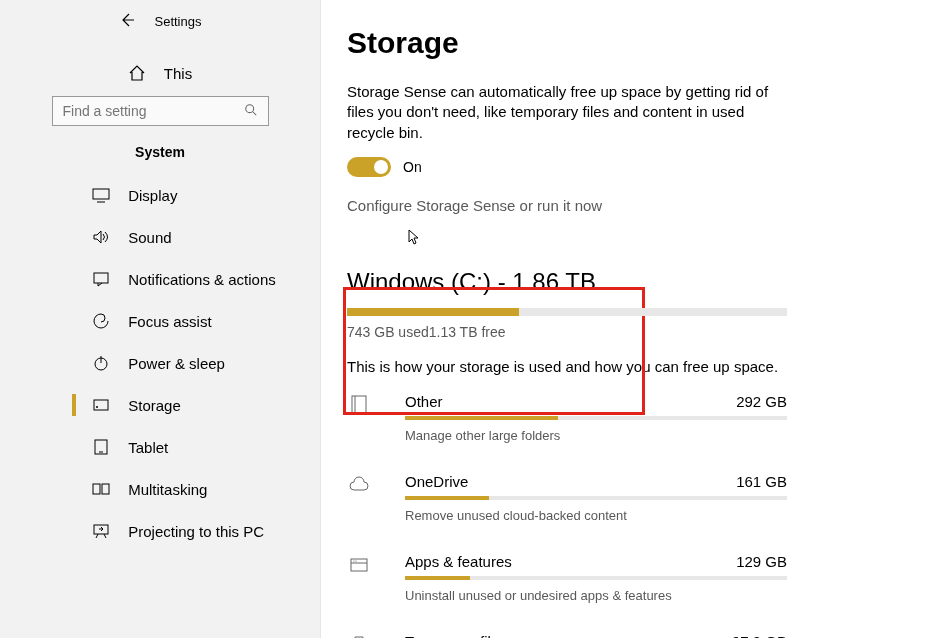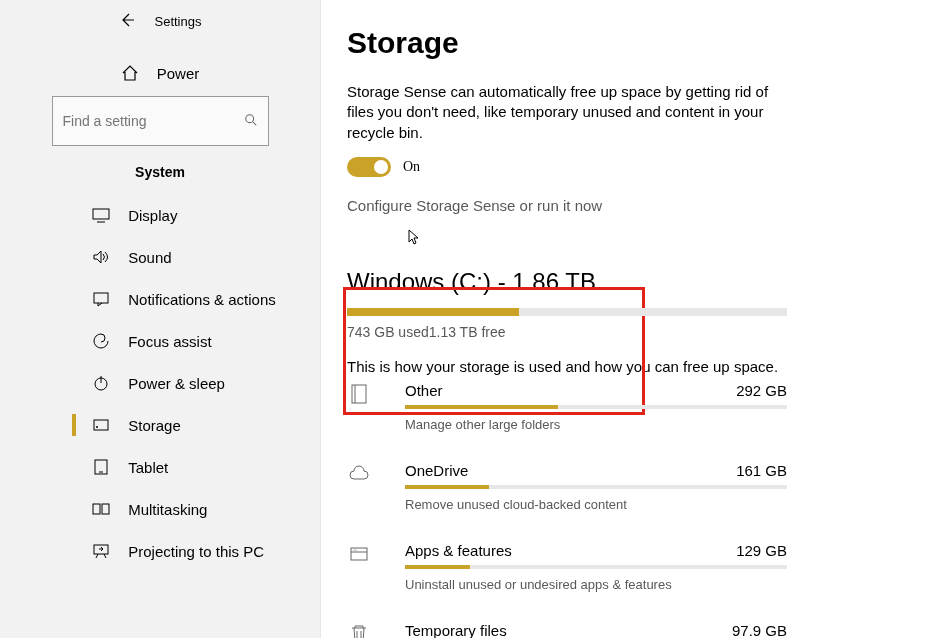--- a/index.html
+++ b/index.html
@@ -33,21 +33,21 @@
   .home-row {
     display: flex;
     align-items: center;
     gap: 18px;
     padding: 12px 20px 14px 20px;
     margin-top: 14px;
   }
   .home-row .label { font-size: 15px; }
   .search-box {
     margin: 0 18px;
-    height: 50px;
+    height: 30px;
     border: 1px solid #999;
     background: #fafafa;
     display: flex;
     align-items: center;
     padding: 0 10px;
     justify-content: space-between;
   }
   .search-box input {
     border: none;
     outline: none;
@@ -120,21 +120,21 @@
     position: relative;
   }
   .toggle::after {
     content: "";
     position: absolute;
     right: 3px; top: 3px;
     width: 14px; height: 14px;
     border-radius: 50%;
     background: #fff;
   }
-  .toggle-label { font-size: 14px; font-family: Liberation Serif, serif; }
+  .toggle-label { font-size: 14px; }
   .config-link {
     font-size: 15px;
     color: #595959;
     margin-bottom: 8px;
   }
   .highlight-box {
     position: absolute;
     top: 130px;
     left: -4px;
     width: 302px;
@@ -169,21 +169,21 @@
   }
   .drive-stats {
     width: 440px;
     display: flex;
     font-size: 14px;
     color: #595959;
     margin-bottom: 18px;
   }
   .usage-desc {
     font-size: 15px;
-    margin-bottom: 7px;
+    margin-bottom: 18px;
   }
   .cat {
     display: flex;
     gap: 34px;
     margin-bottom: 30px;
     width: 440px;
   }
   .cat .cat-icon { width: 24px; height: 24px; margin-top: 0px; flex-shrink:0; display:flex; align-items:center; justify-content:center;}
   .cat-body { flex: 1; }
   .cat-head {
@@ -221,21 +221,21 @@
       </span>
       <span class="settings-label">Settings</span>
     </div>
 
     <div class="home-row">
       <span class="icon">
         <svg viewBox="0 0 18 18" width="18" height="18">
             <path d="M2 9 L9 2 L16 9 M4 8 V16 H14 V8" stroke="#000" stroke-width="1.2" fill="none"></path>
           </svg>
       </span>
-      <span class="label">Power</span>
+      <span class="label">This</span>
     </div>
 
     <div class="search-box">
       <input type="text" placeholder="Find a setting" style="">
       <span>
         <svg viewBox="0 0 16 16" width="14" height="14">
             <circle cx="6.5" cy="6.5" r="4.5" stroke="#666" stroke-width="1.2" fill="none"></circle>
             <line x1="10" y1="10" x2="14" y2="14" stroke="#666" stroke-width="1.2"></line>
           </svg>
       </span>
@@ -327,21 +327,21 @@
         <span>Projecting to this PC</span>
       </li>
     </ul>
   </aside>
 
   <main class="main">
     <div class="scroll-indicator"></div>
 
     <h1 class="page-title">Storage</h1>
 
-    <p class="sense-desc">Storage Sense can automatically free up space by getting rid of files you don't need, like temporary unused and content in your recycle bin.</p>
+    <p class="sense-desc">Storage Sense can automatically free up space by getting rid of files you don't need, like temporary files and content in used recycle bin.</p>
 
     <div class="sense-wrap">
       <div class="toggle-row">
         <div class="toggle"></div>
         <span class="toggle-label">On</span>
       </div>
       <div class="config-link">Configure Storage Sense or run it now</div>
 
       <div class="highlight-box"></div>
       <span class="cursor">

